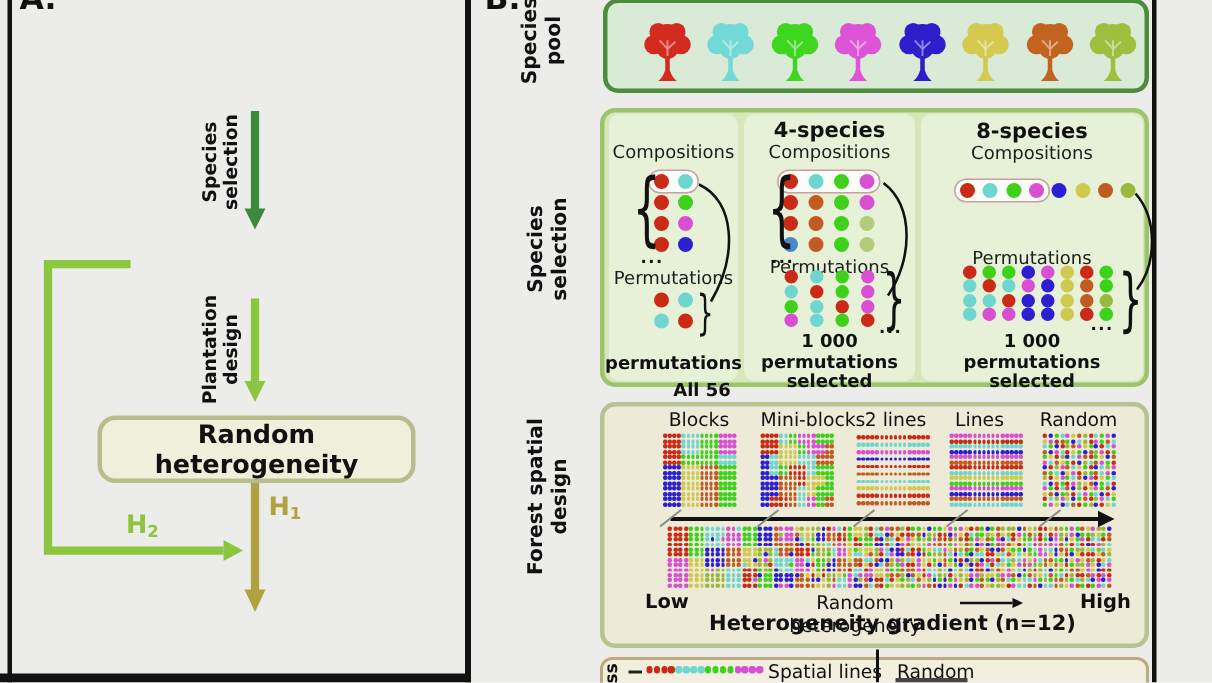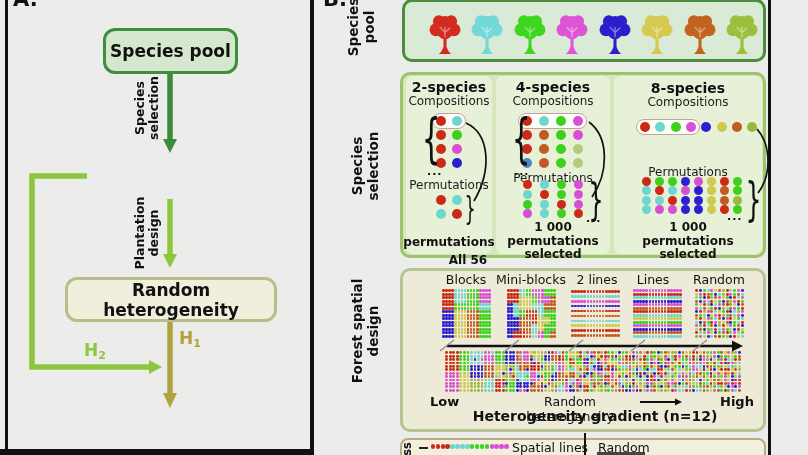--- a/index.html
+++ b/index.html
@@ -30,21 +30,20 @@
   .ell{position:absolute;font-size:11px;font-weight:bold;letter-spacing:1px;z-index:3}
   .sub{font-size:11px;vertical-align:-3px}
 </style>
 </head>
 <body>
 
 <div id="fig">
 
   <div class="plabel" style="left:13px;top:-13px">A.</div>
 
-  <div class="box" style="left:103px;top:28px;width:135px;height:46px;background:#d5e8cf;border:3px solid #3e8e3e">Species pool</div>
 
   <div class="vlabel vlabel-sm" style="left:87px;top:68px;width:120px;height:80px">
     <div>
         <div>Species</div>
          <div>selection</div>
       </div>
   </div>
 
 
   <div class="vlabel vlabel-sm" style="left:87px;top:193px;width:120px;height:80px">
@@ -87,21 +86,21 @@
 
   <div class="vlabel" style="left:306px;top:291px;width:120px;height:80px">
     <div>
         <div>Forest spatial</div>
          <div>design</div>
       </div>
   </div>
   <div class="sbox" style="left:400px;top:268px;width:366px;height:164px;background:#edead8;border:3px solid #b5c491"></div>
 
   <div class="hl" style="left:436px;top:272px;width:60px;font-size:12.5px">Blocks</div>
-  <div class="hl" style="left:491px;top:272px;width:80px;font-size:12.5px">Mini-blocks</div>
+  <div class="hl" style="left:502px;top:272px;width:80px;font-size:12.5px">Mini-blocks</div>
   <div class="hl" style="left:567px;top:272px;width:60px;font-size:12.5px">2 lines</div>
   <div class="hl" style="left:628px;top:272px;width:50px;font-size:12.5px">Lines</div>
   <div class="hl" style="left:689px;top:272px;width:60px;font-size:12.5px">Random</div>
 
   <div class="hl" style="left:430px;top:394px;font-size:13px;font-weight:bold">Low</div>
   <div class="hl" style="left:505px;top:394px;width:130px;font-size:12.5px">Random heterogeneity</div>
   <div class="hl" style="left:720px;top:394px;font-size:13px;font-weight:bold">High</div>
   <div class="hl" style="left:460px;top:408px;width:270px;font-size:14px;font-weight:bold">Heterogeneity gradient (n=12)</div>
 
   <div id="strip">
@@ -1237,21 +1236,20 @@
           <circle cx="20" cy="14" r="10.5"></circle>
           <circle cx="10.5" cy="18" r="6.8"></circle>
           <circle cx="29.5" cy="18" r="6.8"></circle>
           <circle cx="13.5" cy="9" r="6.2"></circle>
           <circle cx="26.5" cy="9" r="6.2"></circle>
           <circle cx="20" cy="20" r="8"></circle>
           <path d="M18.4 23 L21.6 23 L21.6 36 Q23.5 41.5 26.5 43.5 L13.5 43.5 Q16.5 41.5 18.4 36 Z"></path>
         </g>
         <path d="M20 26 V15 M20 21 L14.5 15 M20 21 L25.5 16" stroke="rgba(255,255,255,0.45)" stroke-width="1.4" fill="none"></path>
       </svg>
-      <div class="coltitle" style="left: 392px; top: 79px; width: 114px;">2-species</div>
       <div class="collabel" style="left: 389px; top: 94px; width: 120px;">Compositions</div>
       <div class="pill" style="left: 432px; top: 112.8px; width: 34px; height: 16.4px;"></div>
       <div class="cdot" style="left: 436px; top: 116px; width: 10px; height: 10px; background: rgb(203, 42, 22);"></div>
       <div class="cdot" style="left: 452px; top: 116px; width: 10px; height: 10px; background: rgb(111, 214, 207);"></div>
       <div class="cdot" style="left: 436px; top: 130px; width: 10px; height: 10px; background: rgb(203, 42, 22);"></div>
       <div class="cdot" style="left: 452px; top: 130px; width: 10px; height: 10px; background: rgb(62, 209, 28);"></div>
       <div class="cdot" style="left: 436px; top: 144px; width: 10px; height: 10px; background: rgb(203, 42, 22);"></div>
       <div class="cdot" style="left: 452px; top: 144px; width: 10px; height: 10px; background: rgb(217, 79, 211);"></div>
       <div class="cdot" style="left: 436px; top: 158px; width: 10px; height: 10px; background: rgb(203, 42, 22);"></div>
       <div class="cdot" style="left: 452px; top: 158px; width: 10px; height: 10px; background: rgb(43, 31, 209);"></div>

